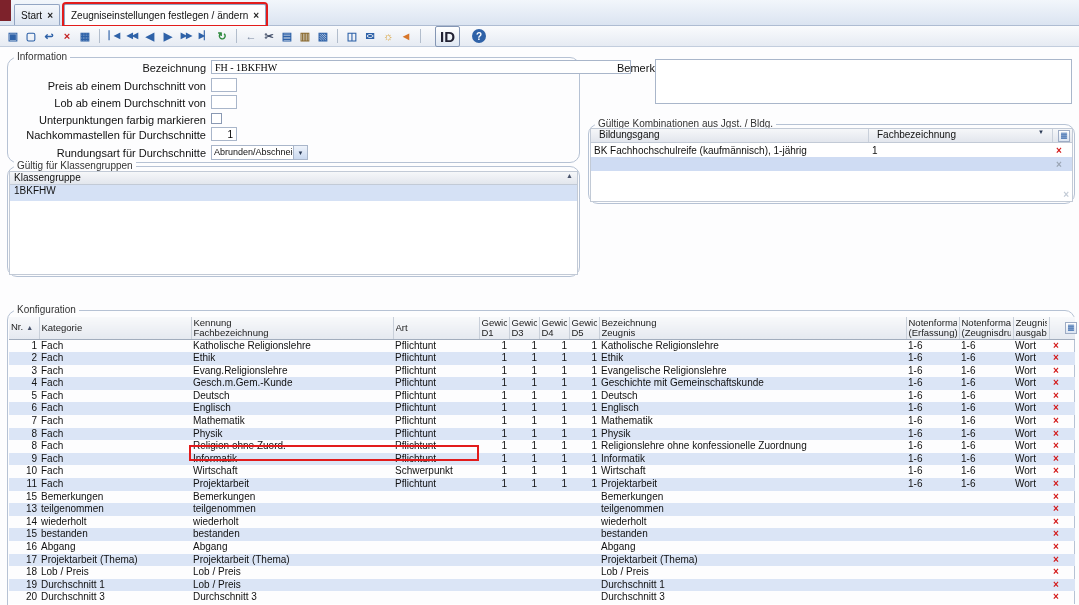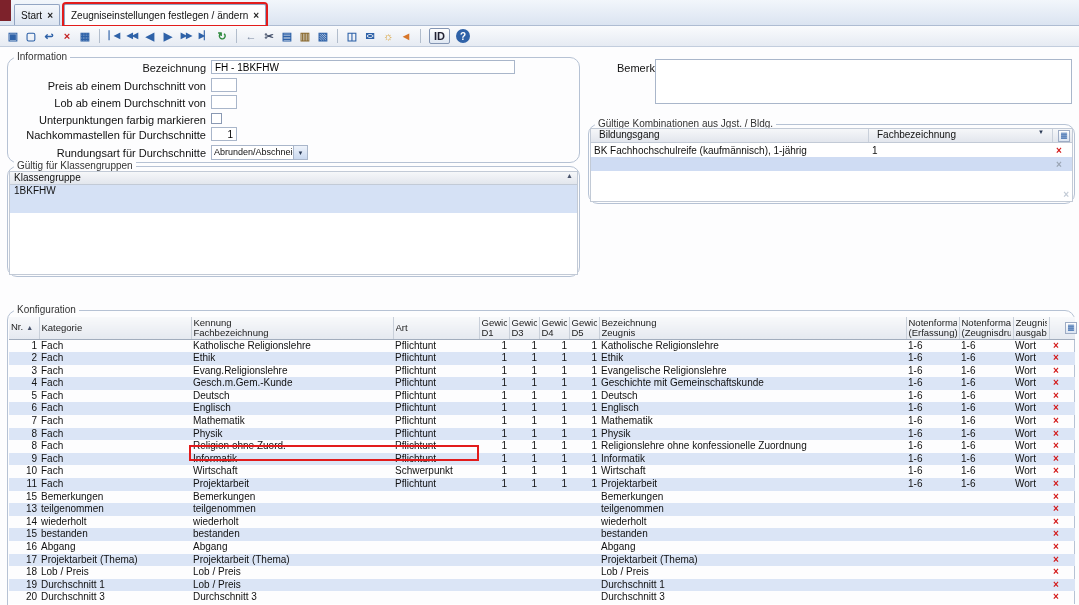--- a/index.html
+++ b/index.html
@@ -11,21 +11,21 @@
 .tab{display:flex;align-items:center;gap:5px;height:21px;padding:0 6px;margin-right:4px;background:linear-gradient(#f4f7fb,#dde5f1);border:1px solid #92a5c3;border-bottom:none;border-radius:2px 2px 0 0;font-size:10px;white-space:nowrap}
 .tab.active{background:#fdfdfe}
 .tab.highlighted{box-shadow:0 0 0 2px #e21b1b}
 .tab-x{font-weight:bold;font-size:10px;color:#222}
 
 
 .toolbar{position:absolute;left:0;top:26px;width:100%;height:21px;background:linear-gradient(#fafbfd,#e6ebf3);border-bottom:1px solid #c2cddd;display:flex;align-items:center;padding:0 5px;gap:2px}
 .tb-icon{width:16px;height:16px;display:inline-flex;align-items:center;justify-content:center;font-size:11px;line-height:1;font-weight:bold}
 .tb-sm{font-size:8px;letter-spacing:-1px}
 .tb-sep{width:1px;height:14px;background:#b2bdcc;margin:0 4px}
-.tb-idbtn{border:1px solid #8496b4;background:linear-gradient(#fff,#dfe7f2);border-radius:2px;font-size:11px;font-weight:bold;padding:1px 4px;margin:0 2px;color:#223}
+.tb-idbtn{border:1px solid #8496b4;background:linear-gradient(#fff,#dfe7f2);border-radius:2px;font-size:15px;font-weight:bold;padding:1px 4px;margin:0 8px;color:#223}
 .tb-help{width:14px;height:14px;border-radius:50%;background:#2f62a8;color:#fff;font-size:10px;font-weight:bold;display:inline-flex;align-items:center;justify-content:center;margin-left:2px}
 
 
 .group{position:absolute;border:1px solid #b6c2d4;border-radius:10px;background:#fdfdfe}
 .group-label{position:absolute;top:-7px;left:6px;background:#fdfdfe;padding:0 3px;font-size:10px;color:#333;white-space:nowrap}
 
 
 .flabel{position:absolute;left:0;width:198px;text-align:right;font-size:11px;color:#111;white-space:nowrap}
 .txt{position:absolute;height:14px;border:1px solid #a9b6ca;background:#fff;font:10px "Liberation Sans",sans-serif;padding:0 3px}
 .txt.num{text-align:right}
@@ -33,21 +33,21 @@
 .combo{position:absolute;height:15px;border:1px solid #a9b6ca;background:#fff;display:flex;align-items:stretch}
 .combo-text{flex:1;font-size:9px;line-height:13px;padding:0 2px;white-space:nowrap;overflow:hidden}
 .combo-btn{width:14px;display:flex;align-items:center;justify-content:center;font-size:6px;color:#2a3a55;background:linear-gradient(#eef3fb,#c9d8ef);border-left:1px solid #a9b6ca}
 .plain-label{position:absolute;font-size:11px}
 .memo{position:absolute;border:1px solid #a9b6ca;background:#fff;resize:none;font:10px "Liberation Sans",sans-serif}
 
 
 .lb{position:absolute;left:1px;right:1px;top:4px;bottom:1px;border:1px solid #c2cad6;background:#fff;overflow:hidden}
 .lb-head{height:13px;background:linear-gradient(#f6f7f9,#e2e6ed);border-bottom:1px solid #c2cad6;display:flex;justify-content:space-between;padding:0 4px;font-size:10px}
 .lb-sort{font-size:7px;color:#49536b}
-.lg-item{height:28px;line-height:12px;font-size:10px;padding:0 4px;background:#d5e1f5}
+.lg-item{height:16px;line-height:12px;font-size:10px;padding:0 4px;background:#d5e1f5}
 
 
 .k-table{position:absolute;left:1px;right:1px;top:3px;bottom:1px;background:#fff;border:1px solid #c2cad6;overflow:hidden}
 .k-head{display:flex;height:14px;background:linear-gradient(#f6f7f9,#e2e6ed);border-bottom:1px solid #c2cad6;font-size:10px}
 .k-hc{padding:0 8px;border-right:1px solid #c9d0da;display:flex;align-items:flex-start}
 .k-b{width:278px}
 .k-j{width:184px;justify-content:space-between}
 .k-dd{font-size:6px;color:#2a3a55}
 .k-hx{flex:1;display:flex;align-items:center;justify-content:flex-end;padding-right:2px}
 .grid-btn{width:12px;height:12px;border:1px solid #9eacc4;background:linear-gradient(#fff,#dce5f2);color:#2f62a8;font-size:8px;line-height:10px;text-align:center;display:inline-block}
@@ -118,21 +118,21 @@
     <span class="tb-icon" style="color: rgb(215, 118, 42);">◄</span>
     <span class="tb-sep"></span>
     <span class="tb-idbtn">ID</span>
     <span class="tb-help">?</span>
   </div>
 
 <div class="group" style="left:7px;top:57px;width:573px;height:106px">
   <span class="group-label">Information</span>
 
   <span class="flabel" style="top:4px">Bezeichnung</span>
-  <input class="txt" style="left: 203px; top: 2px; width: 304px;" value="FH - 1BKFHW">
+  <input class="txt" style="left: 203px; top: 2px; width: 420px; font-family: Liberation Serif, serif;" value="FH - 1BKFHW">
 
   <span class="flabel" style="top:22px">Preis ab einem Durchschnitt von</span>
   <input class="txt num" style="left: 203px; top: 20px; width: 26px;" value="">
 
   <span class="flabel" style="top:39px">Lob ab einem Durchschnitt von</span>
   <input class="txt num" style="left: 203px; top: 37px; width: 26px;" value="">
 
   <span class="flabel" style="top:56px">Unterpunktungen farbig markieren</span>
   <span class="chk" style="left:203px;top:55px"></span>
 

